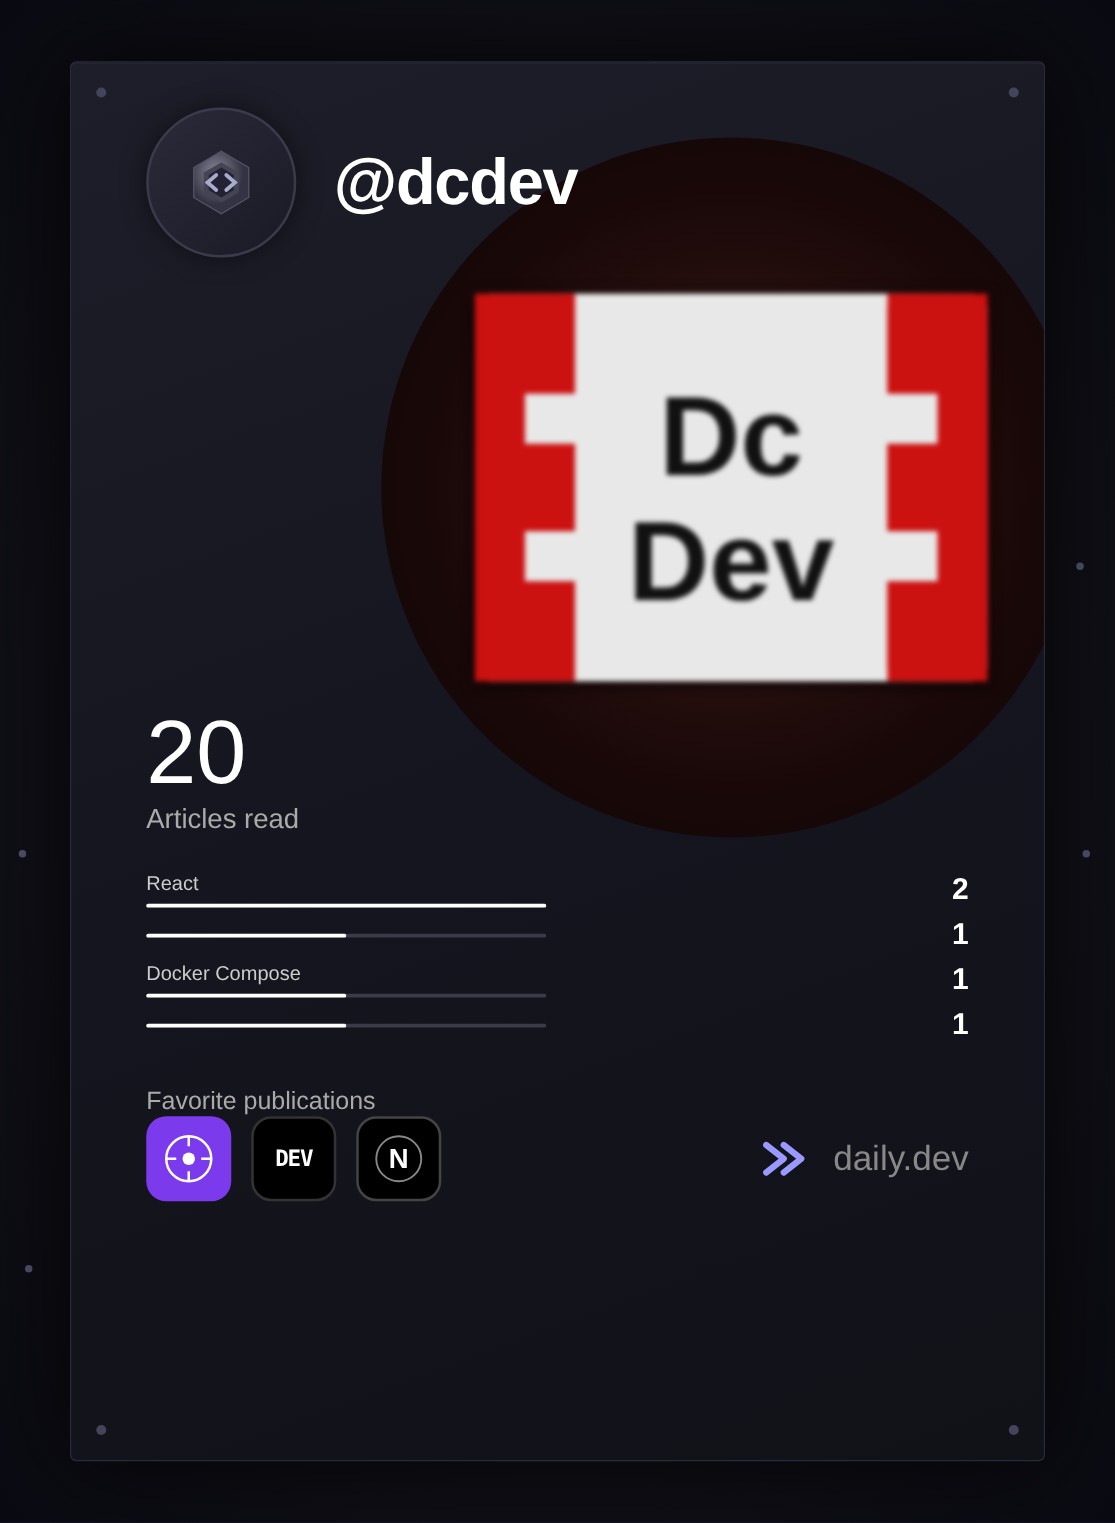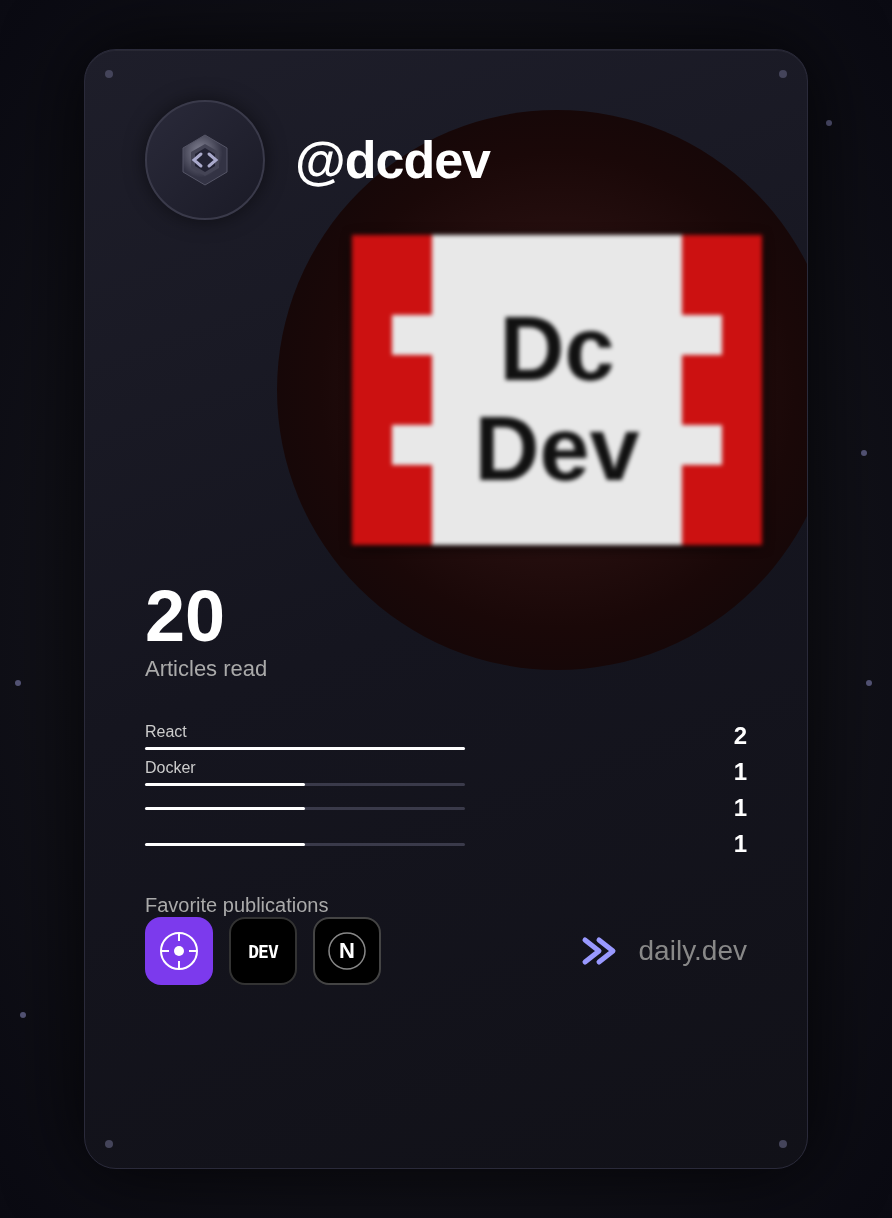--- a/index.html
+++ b/index.html
@@ -27,26 +27,26 @@
       position: absolute;
       width: 6px;
       height: 6px;
       background: #555577;
       border-radius: 50%;
     }
 
     .card-container {
       position: relative;
       z-index: 10;
-      width: 724px;
+      width: 780px;
       min-height: 1120px;
       background: linear-gradient(160deg, #1e1e2a 0%, #15151f 50%, #111118 100%);
-      border-radius: 32px;
+      border-radius: 5px;
       border: 1px solid #2a2a3a;
-      padding: 50px 60px 50px 60px;
+      padding: 36px 60px 50px 60px;
       box-shadow: 0 0 80px rgba(0,0,0,0.8), inset 0 1px 0 rgba(255,255,255,0.05);
       overflow: hidden;
     }
 
     
     .connector {
       position: absolute;
       width: 8px;
       height: 8px;
       background: #44445a;
@@ -118,30 +118,30 @@
 
     
     .stats-section {
       position: relative;
       z-index: 2;
       margin-top: 360px;
     }
 
     .articles-count {
       font-size: 72px;
-      font-weight: 700;
+      font-weight: 400;
       color: #ffffff;
       line-height: 1;
     }
 
     .articles-label {
       font-size: 22px;
       color: #aaaaaa;
       margin-top: 4px;
-      margin-bottom: 40px;
+      margin-bottom: 30px;
     }
 
     .topic-row {
       display: flex;
       align-items: center;
       margin-bottom: 8px;
       position: relative;
     }
 
     .topic-left {
@@ -327,29 +327,29 @@
     <div class="topic-left">
       <div class="topic-name">React</div>
       <div class="topic-bar-track">
         <div class="topic-bar-fill" style="width:100%"></div>
       </div>
     </div>
     <div class="topic-count">2</div>
   </div>
         <div class="topic-row">
     <div class="topic-left">
-      <div class="topic-name">Docker</div>
       <div class="topic-bar-track">
         <div class="topic-bar-fill" style="width:50%"></div>
       </div>
     </div>
     <div class="topic-count">1</div>
   </div>
         <div class="topic-row">
     <div class="topic-left">
+      <div class="topic-name">Docker Compose</div>
       <div class="topic-bar-track">
         <div class="topic-bar-fill" style="width:50%"></div>
       </div>
     </div>
     <div class="topic-count">1</div>
   </div>
         <div class="topic-row">
     <div class="topic-left">
       <div class="topic-bar-track">
         <div class="topic-bar-fill" style="width:50%"></div>

